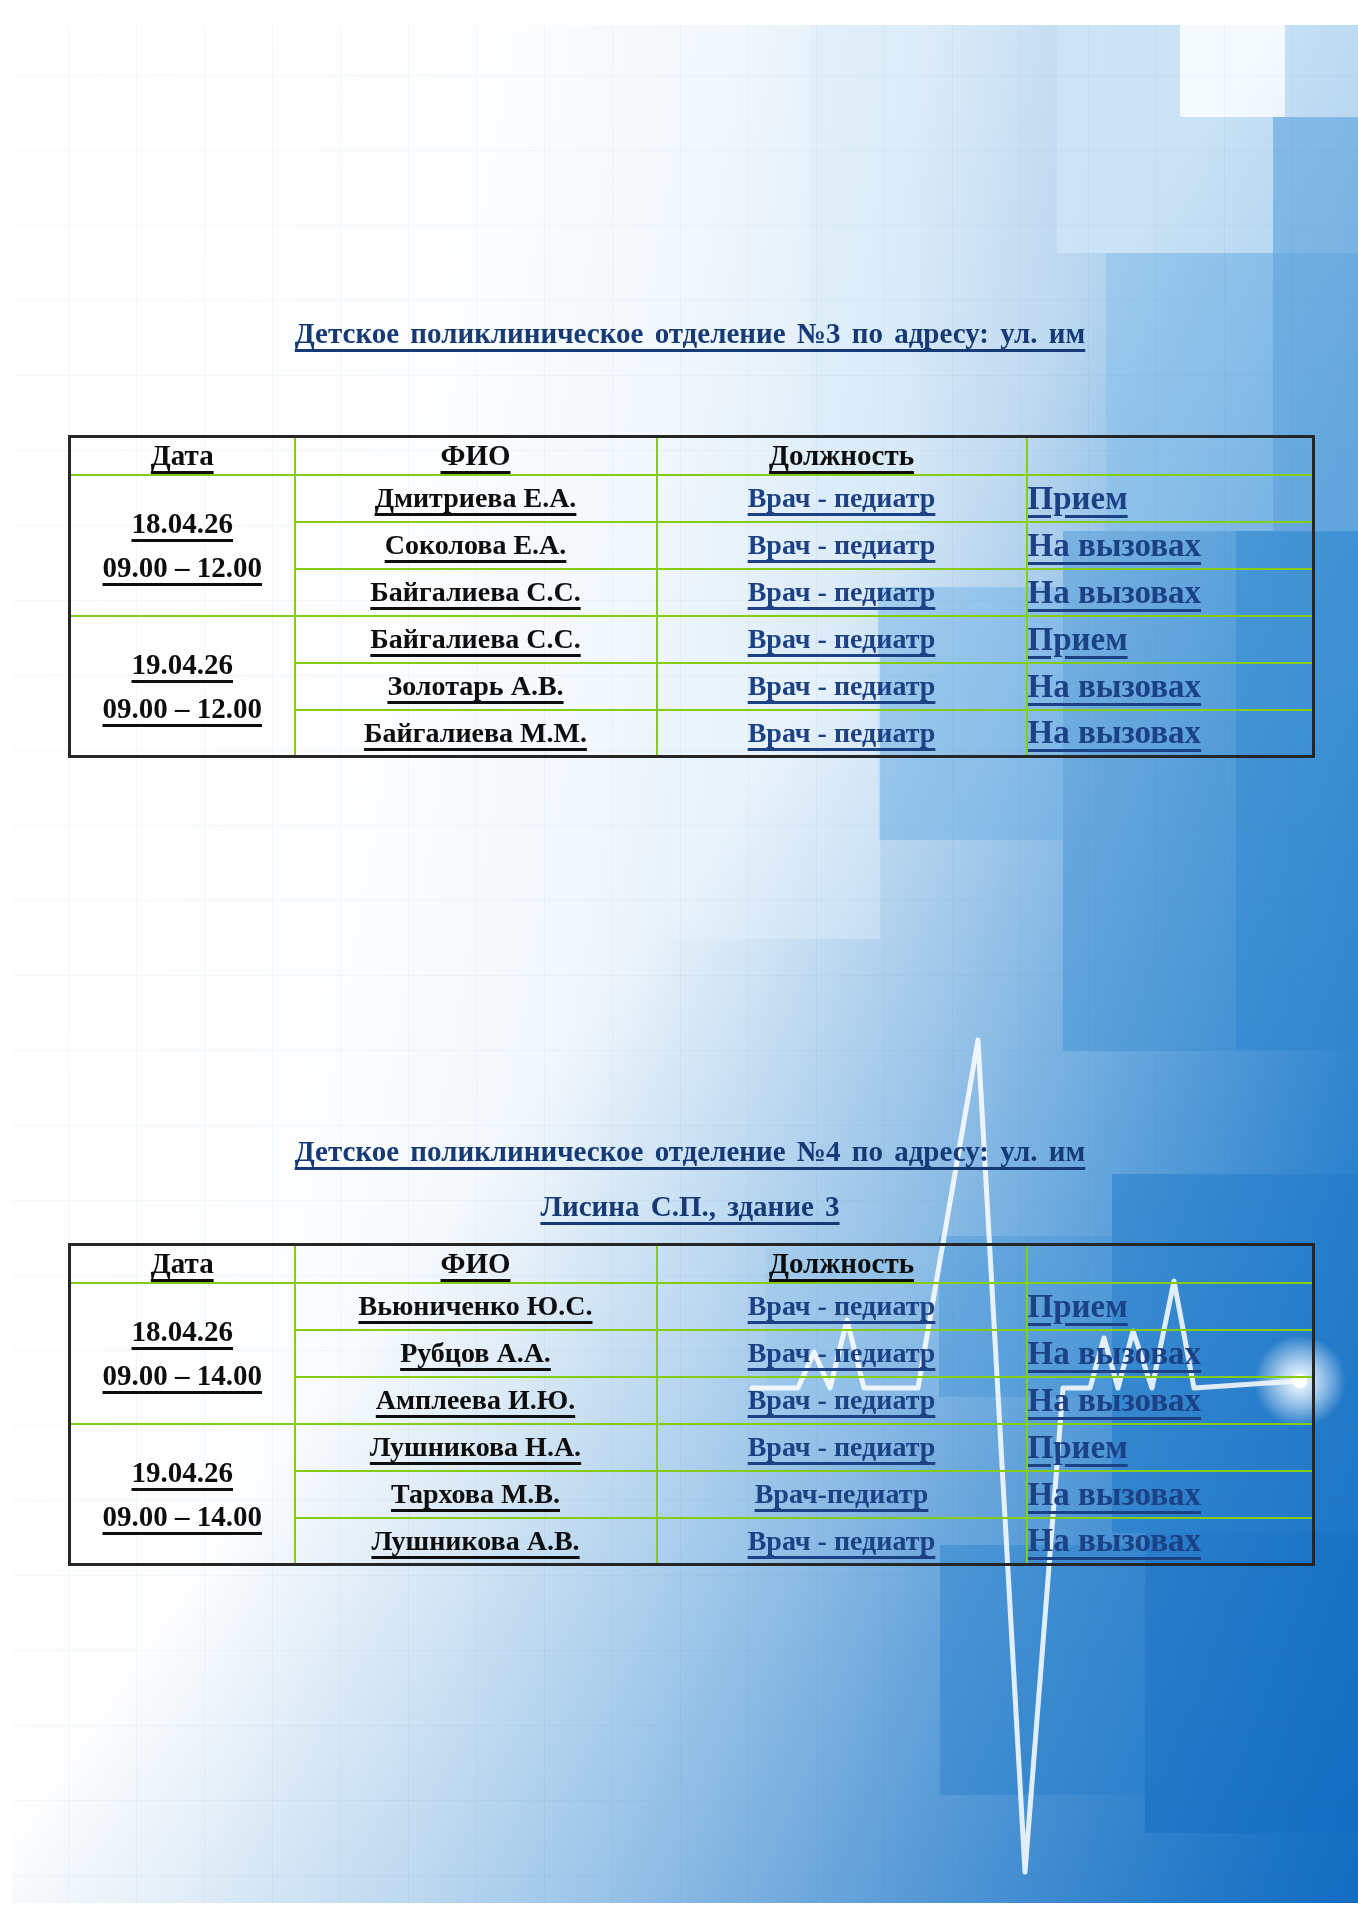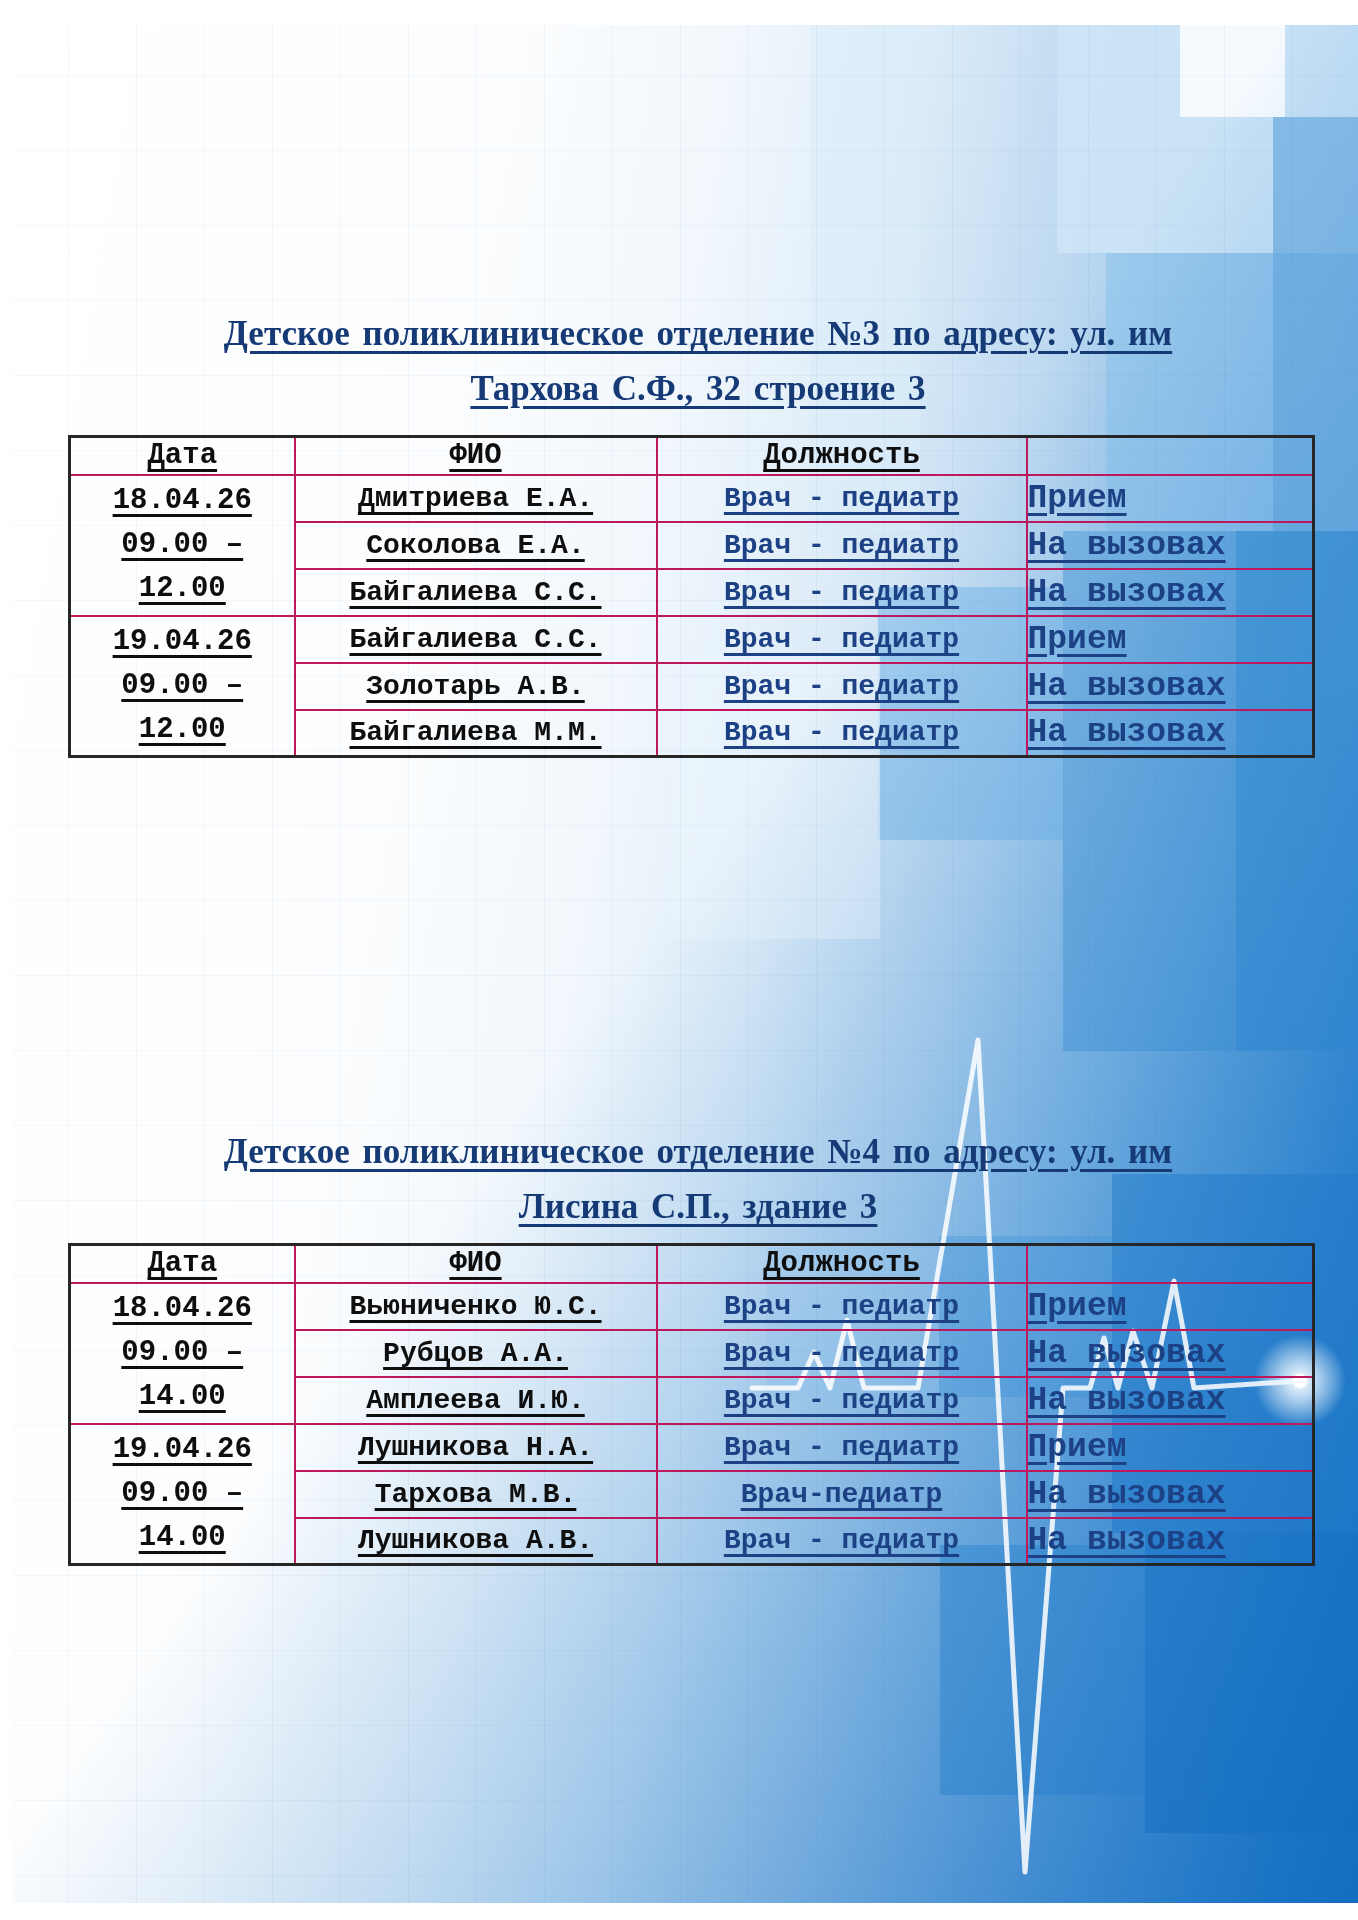--- a/index.html
+++ b/index.html
@@ -28,33 +28,33 @@
     background-image:
       repeating-linear-gradient(to right, rgba(45,100,160,0.10) 0 1px, transparent 1px 68px),
       repeating-linear-gradient(to bottom, rgba(45,100,160,0.08) 0 1px, transparent 1px 75px);
   }
   .blk{border-radius:1px;}
   .strip{background:#ffffff;}
   
   .ecg{position:absolute;inset:0;pointer-events:none;}
   
   .title{
-    position:absolute;left:76px;width:1244px;text-align:center;
-    color:#153a76;font-size:35px;line-height:55px;word-spacing:4px;
+    position:absolute;left:68px;width:1244px;text-align:center;
+    color:#153a76;font-size:29px;line-height:55px;word-spacing:4px;
   }
   .title .tl{text-decoration:underline;text-decoration-thickness:3px;text-underline-offset:6px;}
   
   table.sched{
     position:absolute;left:68px;width:1244px;
     border-collapse:collapse;table-layout:fixed;
     border:3px solid #262626;
   }
   table.sched th, table.sched td{
-    border:2px solid #be185d;padding:0;vertical-align:middle;
-    font-weight:bold;overflow:hidden;font-family:Liberation Mono, monospace;
+    border:2px solid #84cc16;padding:0;vertical-align:middle;
+    font-weight:bold;overflow:hidden;
   }
   tr.hrow{height:38px;}
   tr.drow{height:47px;}
   th{color:#0e0e0e;font-size:29px;text-align:center;}
   td.datecell{color:#0e0e0e;font-size:29px;text-align:center;line-height:44px;}
   td.namecell{color:#0e0e0e;font-size:28px;text-align:center;}
   td.poscell{color:#1c4184;font-size:28px;text-align:center;}
   td.stcell{color:#1c4184;font-size:33px;text-align:left;padding-left:15px;}
   .u{text-decoration:underline;text-decoration-thickness:3px;text-underline-offset:6px;}
   .dline{display:block;}
@@ -94,21 +94,20 @@
   <circle cx="1300" cy="1381" r="46" fill="url(#glow)"></circle>
   <circle cx="1300" cy="1381" r="7" fill="#ffffff"></circle>
 </svg>
 
 <div class="strip" style="left:0;top:0;width:1358px;height:25px;"></div>
 <div class="strip" style="left:0;top:0;width:12px;height:1920px;"></div>
 <div class="strip" style="left:0;top:1903px;width:1358px;height:17px;"></div>
 
 <div class="title" style="top:306px;">
   <div class="tl">Детское поликлиническое отделение №3 по адресу: ул. им</div>
-  <div class="tl">Тархова С.Ф., 32 строение 3</div>
 </div>
 
 <table class="sched" style="top:435px;">
   <colgroup>
       <col style="width:225px">
       <col style="width:362px">
       <col style="width:370px">
       <col style="width:287px">
     </colgroup>
   <tbody>

